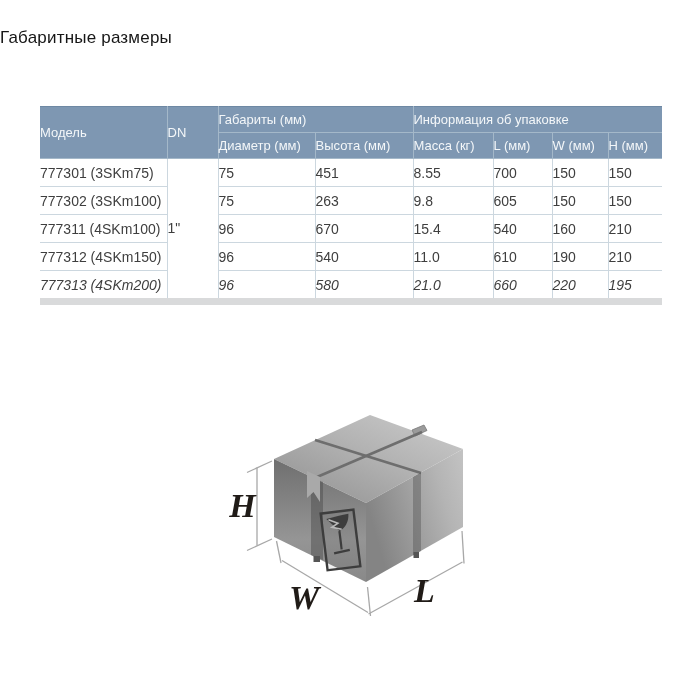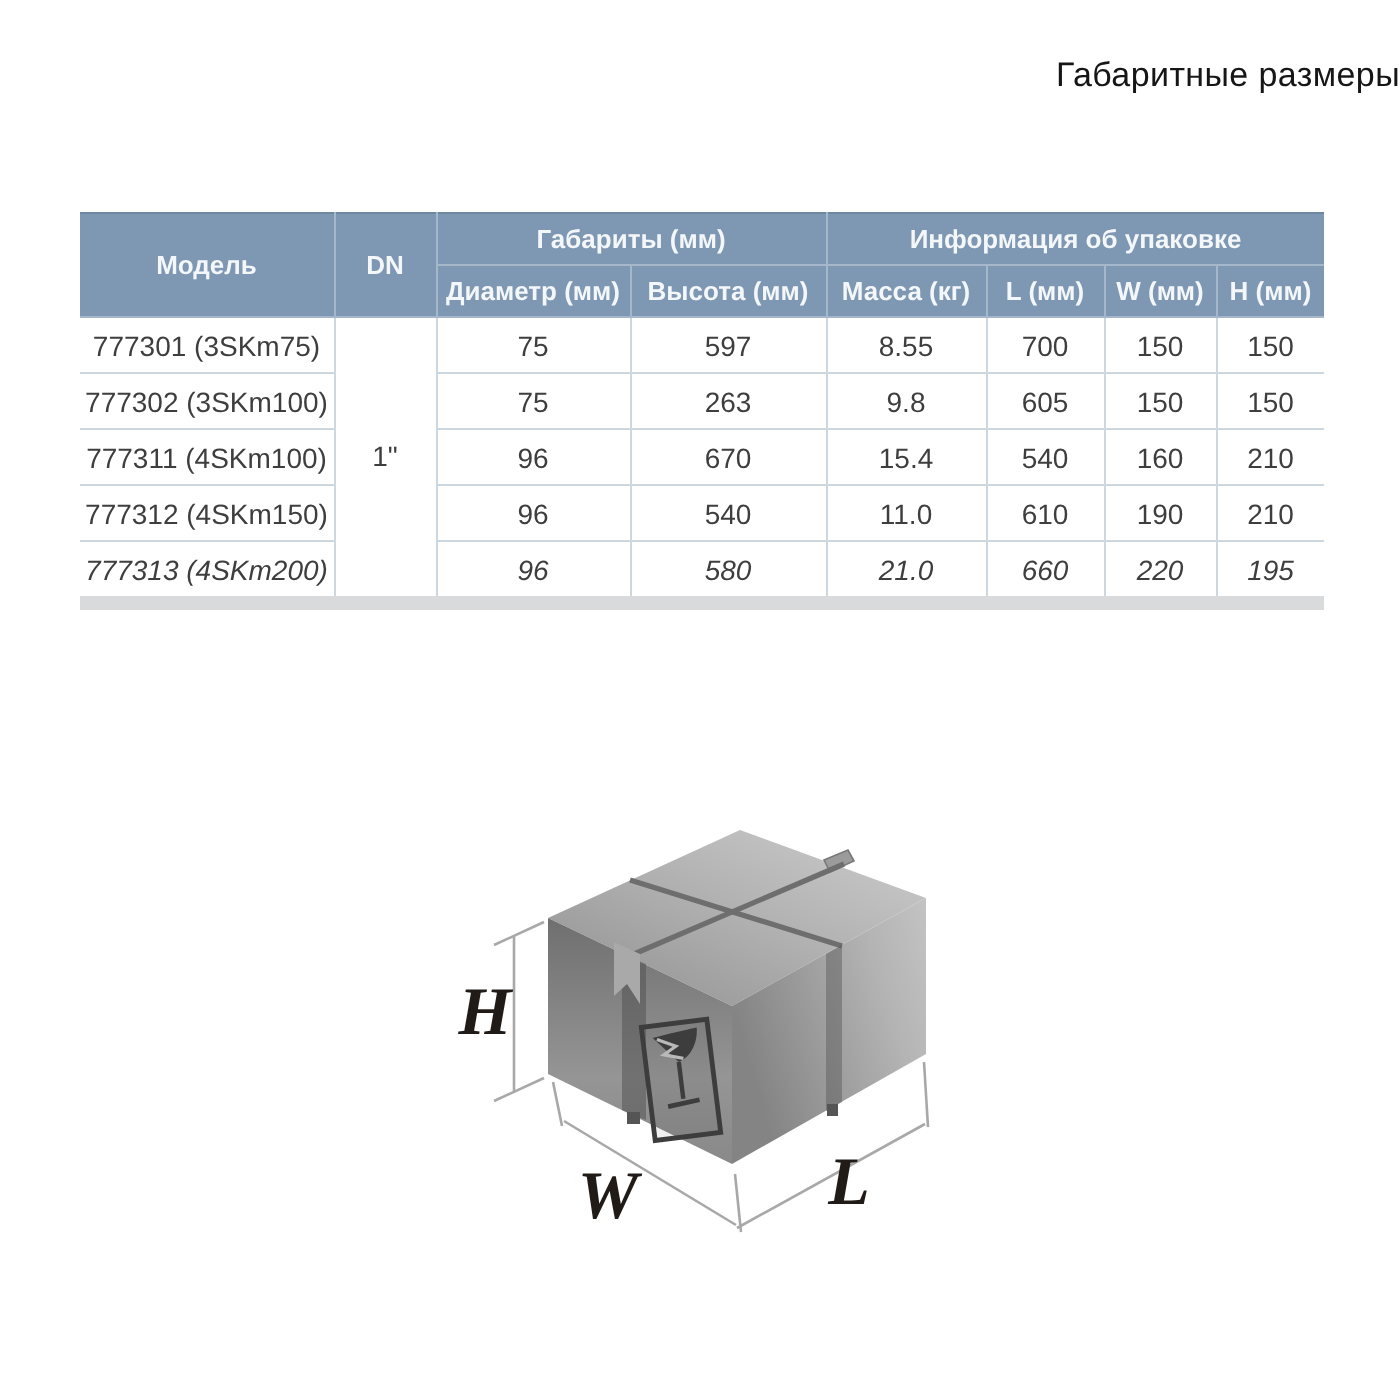--- a/index.html
+++ b/index.html
@@ -1,38 +1,38 @@
 <!DOCTYPE html>
 <html><head>
 <meta charset="utf-8">
 <style>
   html,body{margin:0;padding:0;background:#ffffff;}
   body{width:700px;height:700px;font-family:"Liberation Sans",sans-serif;}
   .page{position:relative;width:700px;height:700px;overflow:hidden;background:#ffffff;}
 
   .title{
-    position:absolute;top:28px;left:0;width:700px;text-align:right;
+    position:absolute;top:28px;left:0;width:700px;text-align:left;
     font-size:17px;color:#161616;letter-spacing:.2px;
   }
 
   table.spec{
     position:absolute;left:40px;top:106px;width:622px;
     border-collapse:collapse;table-layout:fixed;
   }
   table.spec th{
-    background:#7e97b2;color:#f4f7f9;font-weight:bold;font-size:13px;
-    height:25px;padding:0;text-align:center;vertical-align:middle;
+    background:#7e97b2;color:#f4f7f9;font-weight:normal;font-size:13px;
+    height:25px;padding:0;text-align:left;vertical-align:middle;
     border:1px solid #a4b8c9;
   }
   table.spec th.edge-top{border-top:1px solid #6e88a3;}
   table.spec th.edge-left{border-left:none;}
   table.spec th.edge-right{border-right:none;}
   table.spec td{
     background:#ffffff;color:#3e3e3e;font-size:14px;
-    height:27px;padding:0;text-align:center;vertical-align:middle;
+    height:27px;padding:0;text-align:left;vertical-align:middle;
     border:1px solid #ccd7df;
   }
   table.spec td.edge-left{border-left:none;}
   table.spec td.edge-right{border-right:none;}
   table.spec tr.last-row td{border-bottom:none;font-style:italic;}
 
   .table-bottom-band{
     position:absolute;left:40px;top:298px;width:622px;height:7px;
     background:#d9dadb;
   }
@@ -73,21 +73,21 @@
       <th>Высота (мм)</th>
       <th>Масса (кг)</th>
       <th>L (мм)</th>
       <th>W (мм)</th>
       <th class="edge-right">H (мм)</th>
     </tr>
     <tr>
       <td class="edge-left">777301 (3SKm75)</td>
       <td rowspan="5">1"</td>
       <td>75</td>
-      <td>597</td>
+      <td>451</td>
       <td>8.55</td>
       <td>700</td>
       <td>150</td>
       <td class="edge-right">150</td>
     </tr>
     <tr>
       <td class="edge-left">777302 (3SKm100)</td>
       <td>75</td>
       <td>263</td>
       <td>9.8</td>

